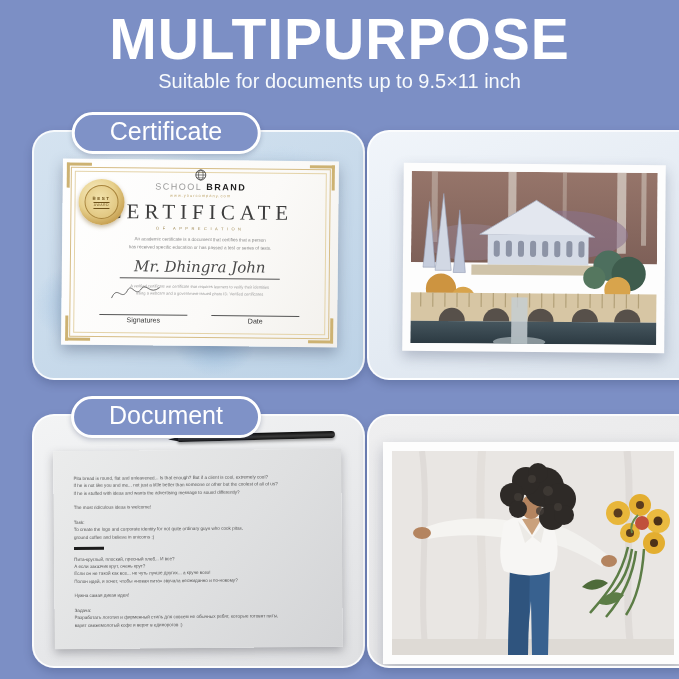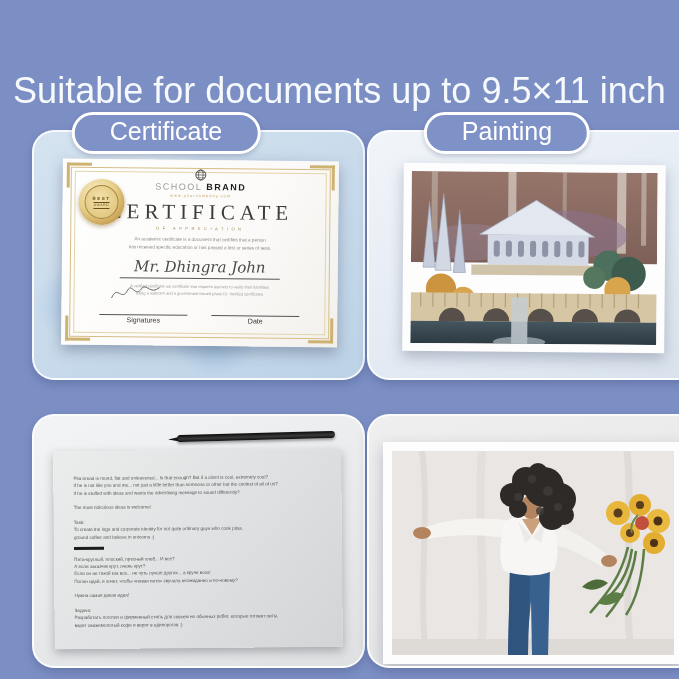--- a/index.html
+++ b/index.html
@@ -3,21 +3,21 @@
 <meta charset="utf-8">
 <style>
   html,body{margin:0;padding:0;width:679px;height:679px;overflow:hidden;
     font-family:"Liberation Sans",sans-serif;background:#7c8fc5;}
   .page{position:relative;width:679px;height:679px;background:#7c8fc5;}
 
   
   .title{position:absolute;top:6px;left:0;width:100%;text-align:center;
     color:#fff;font-size:57px;font-weight:800;letter-spacing:1px;margin:0;}
   .subtitle{position:absolute;top:70px;left:0;width:100%;text-align:center;
-    color:#f7fafc;font-size:36px;font-weight:400;margin:0;}
+    color:#f7fafc;font-size:20px;font-weight:400;margin:0;}
 
   
   .quad{position:absolute;border-radius:22px;border:2px solid rgba(255,255,255,.85);
     box-shadow:0 4px 8px rgba(40,50,90,.25);overflow:hidden;margin-left:24px;}
   .quad-certificate{left:8px;top:130px;width:329px;height:246px;
     background:
       radial-gradient(70px 60px at 15% 70%, #a9c6e2 0%, rgba(169,198,226,0) 70%),
       radial-gradient(90px 70px at 75% 25%, #bdd6ea 0%, rgba(189,214,234,0) 70%),
       radial-gradient(60px 50px at 55% 85%, #9fc0de 0%, rgba(159,192,222,0) 70%),
       radial-gradient(100px 80px at 30% 20%, #e4eef7 0%, rgba(228,238,247,0) 75%),
@@ -108,20 +108,21 @@
   .photo{position:absolute;left:14px;top:26px;width:300px;height:222px;
     background:#fdfdfd;padding:9px;box-sizing:border-box;
     box-shadow:0 6px 14px rgba(60,70,100,.3);}
   .photo svg{display:block;width:100%;height:100%;}
 </style>
 </head>
 <body>
 
 <div class="page">
 
+  <h1 class="title">MULTIPURPOSE</h1>
   <p class="subtitle">Suitable for documents up to 9.5×11 inch</p>
 
   <section class="quad quad-certificate">
     <div class="certificate">
       <div class="cert-frame"></div>
       <div class="cert-corner cc-tl"></div>
       <div class="cert-corner cc-tr"></div>
       <div class="cert-corner cc-bl"></div>
       <div class="cert-corner cc-br"></div>
 
@@ -347,15 +348,15 @@
           <circle cx="262" cy="92" r="11" fill="#e3ae30"></circle>
             <circle cx="262" cy="92" r="4" fill="#4c3218"></circle>
           <circle cx="250" cy="72" r="7" fill="#c0503c"></circle>
           <path d="M246,64 C240,70 238,76 240,82" stroke="#6a8a4a" stroke-width="2" fill="none"></path>
         </g>
       </svg>
     </div>
   </section>
 
   <div class="pill pill-row1 pill-col1">Certificate</div>
-  <div class="pill pill-row1 pill-col2">Painting</div>
+  <div class="pill pill-row2 pill-col1">Document</div>
 
 </div>
 
 </body></html>

